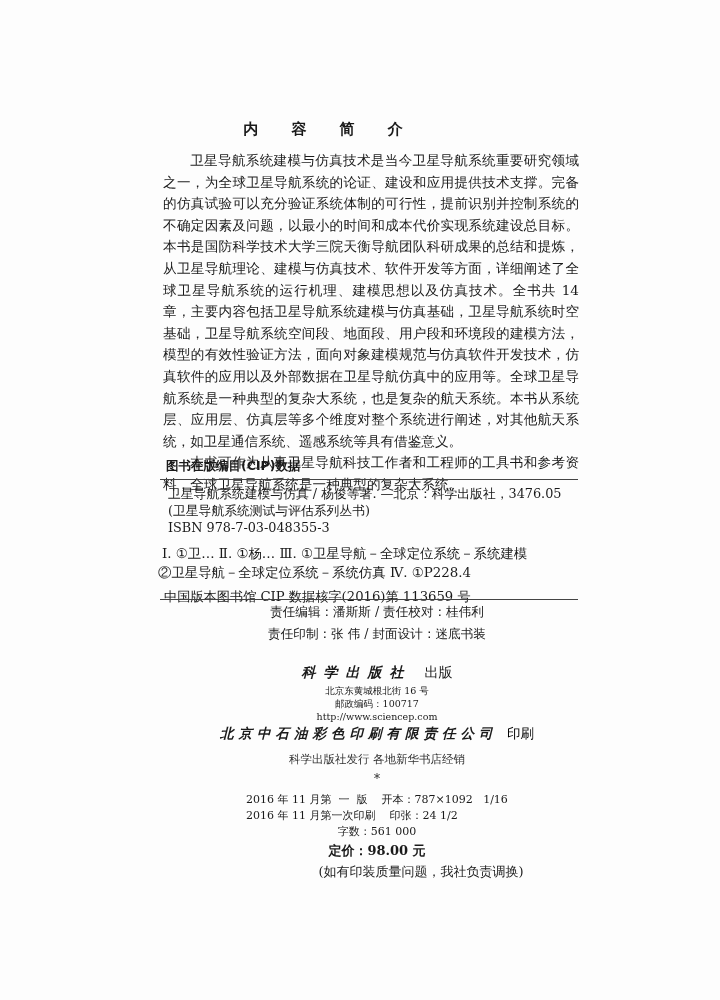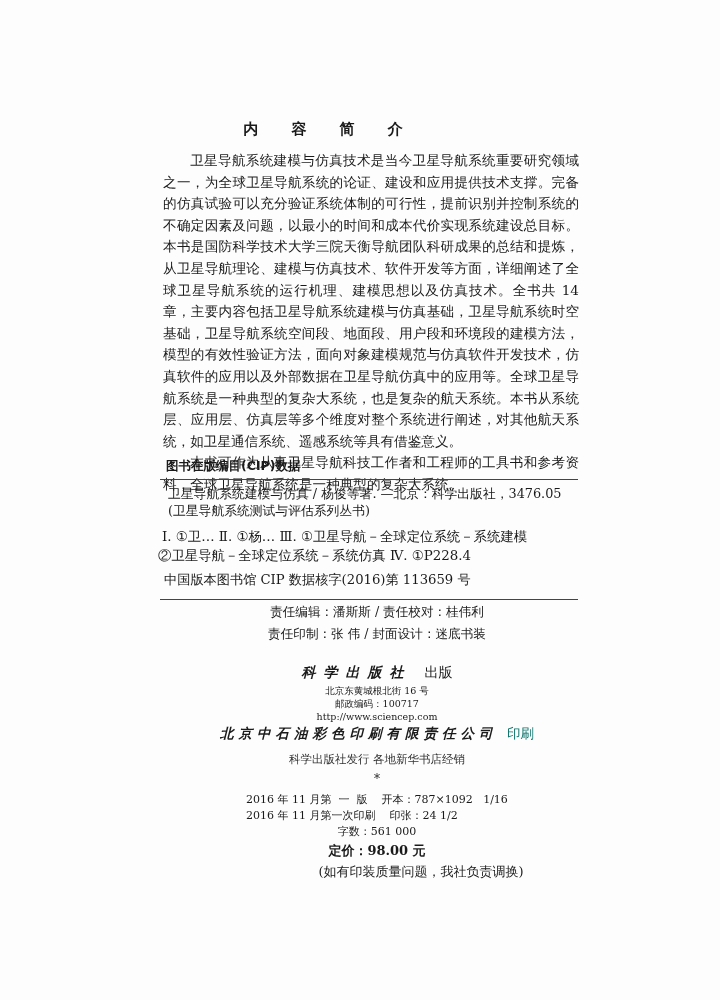--- a/index.html
+++ b/index.html
@@ -18,21 +18,21 @@
   .rule { left:160px; width:418px; height:1px; background:#444; }
   .cip-body { left:168px; width:412px; font-size:12.8px; line-height:17px; }
   .cip-body div { white-space:nowrap; }
   .gap { height:8px; }
   .center { left:17px; width:720px; text-align:center; }
   .credits { font-size:12.6px; line-height:22px; font-family:"DejaVu Serif", serif; }
   .pub { font-size:14px; font-weight:bold; letter-spacing:8px; font-style:italic; }
   .pub span.norm { font-weight:normal; font-style:normal; letter-spacing:0; }
   .small { font-size:9.5px; line-height:13px; }
   .printer { font-size:13.5px; font-weight:bold; font-style:italic; letter-spacing:5px; }
-  .printer span.norm { font-weight:normal; font-style:normal; letter-spacing:0; color:#0f766e;margin-top:36px; }
+  .printer span.norm { font-weight:normal; font-style:normal; letter-spacing:0; color:#000000;margin-top:36px; }
   .dist { font-size:11.5px; color:#333; }
   .spec { font-size:11px; line-height:15.5px; }
   .price { font-size:13px; font-weight:bold; }
   .note { font-size:13px;padding-left:44px; }
 </style>
 </head>
 <body>
 
 <div class="abs title">内 容 简 介</div>
 
@@ -40,20 +40,21 @@
   <p>卫星导航系统建模与仿真技术是当今卫星导航系统重要研究领域之一，为全球卫星导航系统的论证、建设和应用提供技术支撑。完备的仿真试验可以充分验证系统体制的可行性，提前识别并控制系统的不确定因素及问题，以最小的时间和成本代价实现系统建设总目标。本书是国防科学技术大学三院天衡导航团队科研成果的总结和提炼，从卫星导航理论、建模与仿真技术、软件开发等方面，详细阐述了全球卫星导航系统的运行机理、建模思想以及仿真技术。全书共 14 章，主要内容包括卫星导航系统建模与仿真基础，卫星导航系统时空基础，卫星导航系统空间段、地面段、用户段和环境段的建模方法，模型的有效性验证方法，面向对象建模规范与仿真软件开发技术，仿真软件的应用以及外部数据在卫星导航仿真中的应用等。全球卫星导航系统是一种典型的复杂大系统，也是复杂的航天系统。本书从系统层、应用层、仿真层等多个维度对整个系统进行阐述，对其他航天系统，如卫星通信系统、遥感系统等具有借鉴意义。</p>
   <p>本书可作为从事卫星导航科技工作者和工程师的工具书和参考资料，全球卫星导航系统是一种典型的复杂大系统。</p>
 </div>
 
 <div class="abs cip-head">图书在版编目(CIP)数据</div>
 <div class="abs rule" style="top:479px;"></div>
 
 <div class="abs cip-body" style="top:485px;">
   <div>卫星导航系统建模与仿真 / 杨俊等著. —北京：科学出版社，3476.05</div>
   <div>(卫星导航系统测试与评估系列丛书)</div>
+  <div>ISBN 978-7-03-048355-3</div>
   <div class="gap"></div>
   <div style="margin-left:-6px; font-size:13.4px; line-height:19px;">Ⅰ. ①卫…  Ⅱ. ①杨…  Ⅲ. ①卫星导航－全球定位系统－系统建模</div>
   <div style="margin-left:-10px; font-size:13.4px; line-height:19px;">②卫星导航－全球定位系统－系统仿真  Ⅳ. ①P228.4</div>
   <div style="margin-left:-4px; margin-top:6px; font-size:13.2px;">中国版本图书馆 CIP 数据核字(2016)第 113659 号</div>
 </div>
 <div class="abs rule" style="top:599px;"></div>
 
 <div class="abs center credits" style="top:601px;">
   <div>责任编辑：潘斯斯 / 责任校对：桂伟利</div>
   <div>责任印制：张  伟 / 封面设计：迷底书装</div>

